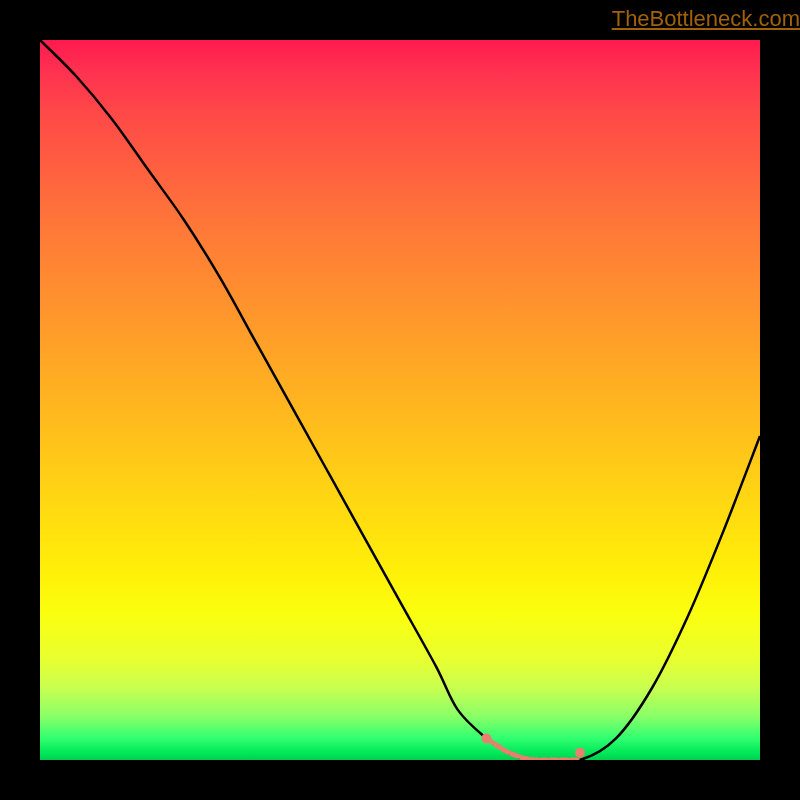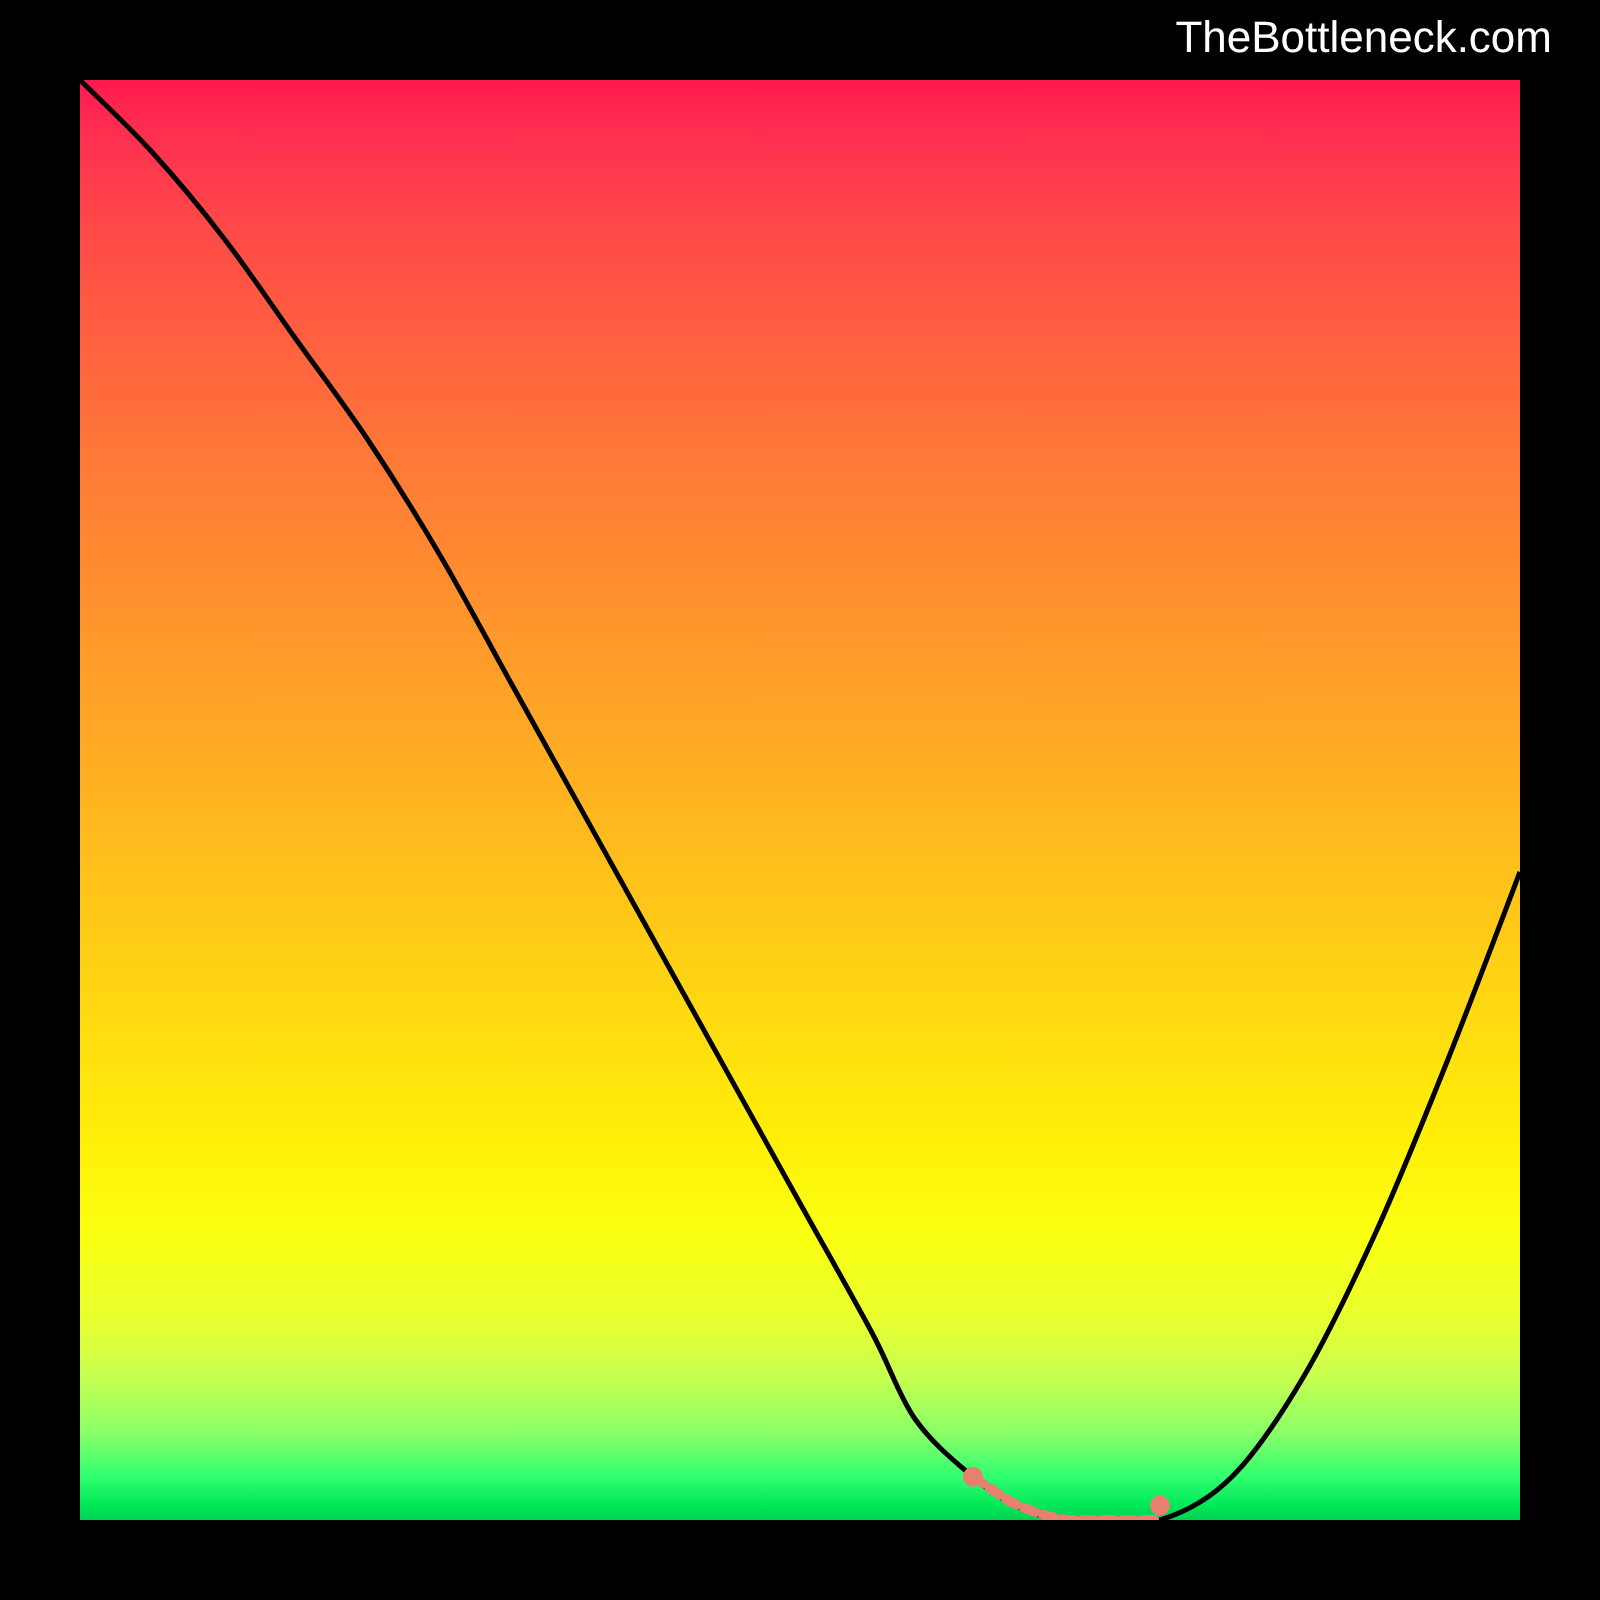--- a/index.html
+++ b/index.html
@@ -7,25 +7,26 @@
     width: 800px;
     height: 800px;
     background: #000;
     position: relative;
     font-family: Arial, sans-serif;
     overflow: hidden;
   }
   .attribution {
     position: absolute;
     top: 6px;
-    right: 24px;
-    color: #ffffff;
+    right: 0;
+    color: #a16207;
     font-size: 22px;
     font-weight: normal;
     z-index: 10;
+    text-decoration: underline;
   }
   .plot-area {
     position: absolute;
     left: 40px;
     top: 40px;
     width: 720px;
     height: 720px;
   }
   .gradient-bg {
     position: absolute;

